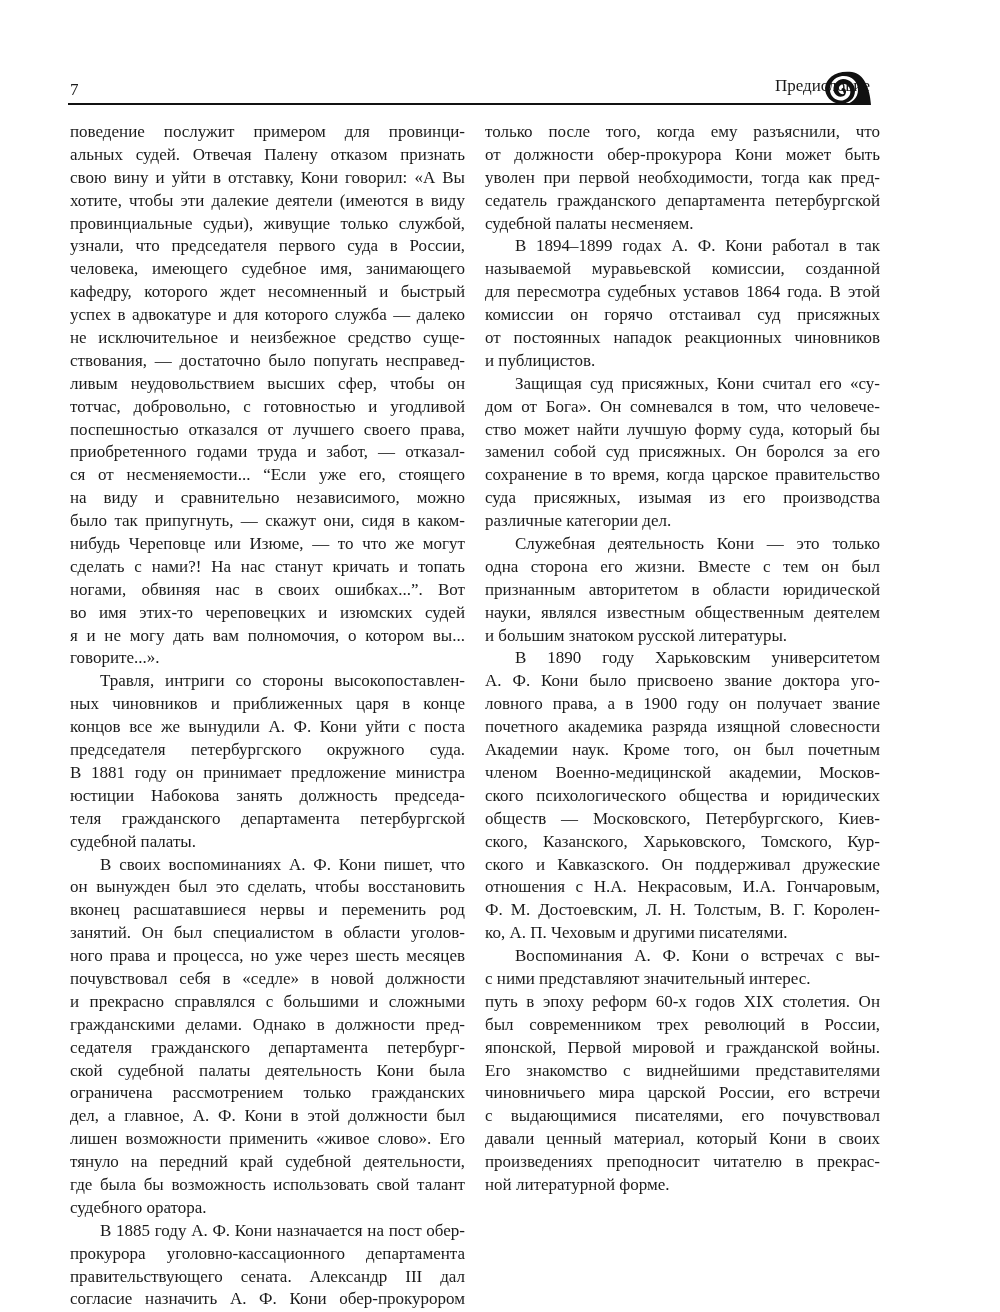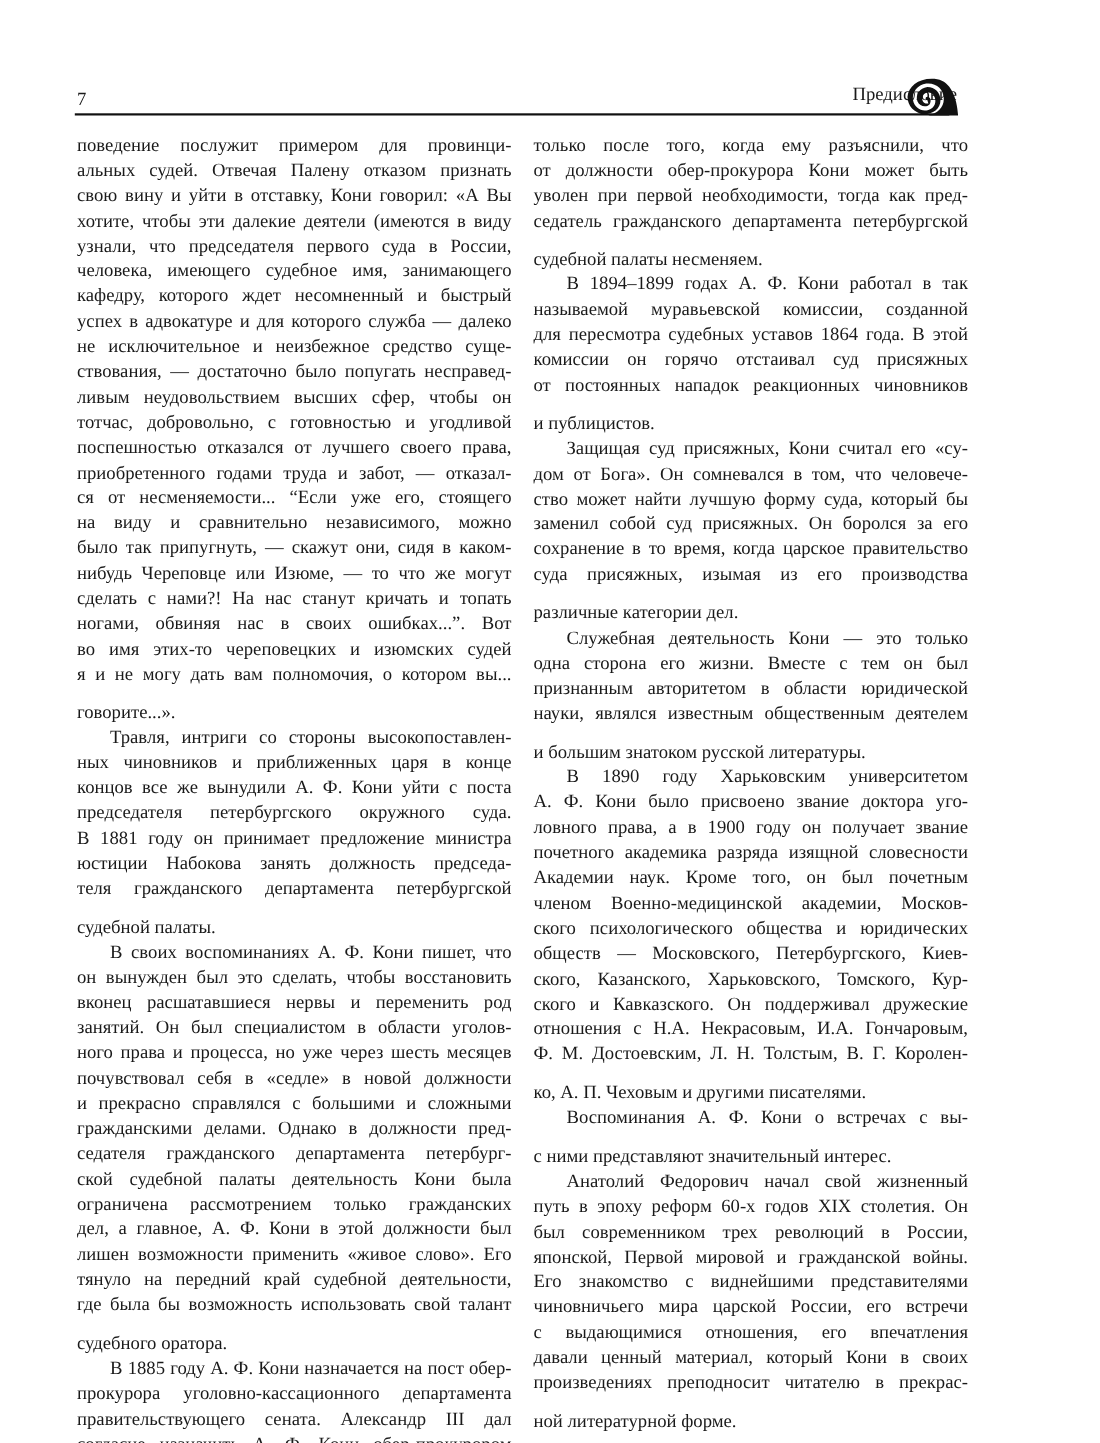--- a/index.html
+++ b/index.html
@@ -7,21 +7,21 @@
          font-family: "Liberation Serif", "DejaVu Serif", serif; color: #1a1a1a; }
   .header { position: absolute; left: 68px; top: 70px; width: 802px; height: 36px; }
   .page-number { position: absolute; left: 2px; top: 10px; font-size: 17px; }
   .running-title { position: absolute; left: 0; right: 0; top: 6px; text-align: right; font-size: 17px; }
   .header-rule { position: absolute; left: 0; top: 33px; width: 795px; height: 2px; background: #111; }
   .spiral { position: absolute; right: -2px; top: 0px; width: 50px; height: 36px; }
   .column { position: absolute; top: 121px; width: 395px; font-size: 17px; line-height: 22.9px; }
   .col-left { left: 70px; }
   .col-right { left: 485px; }
   .line { display: block; text-align: justify; text-align-last: justify; white-space: nowrap; height: 22.9px; overflow: visible; }
-  .line.last { text-align-last: left; margin-top: 12px; }
+  .line.last { text-align-last: left; }
   .line.indent { padding-left: 30px; }
   .para { display: block; }
 </style>
 </head>
 <body>
 
 <div class="header">
   <span class="page-number">7</span>
   <span class="running-title">Предисловие</span>
   <div class="header-rule"></div>
@@ -29,20 +29,21 @@
     <path d="M30 2 C42 4 48 18 49 35 L22 35 C30 33 36 28 36 20 C36 11 29 5 20 6 C12 7 7 14 8 21 C9 28 16 32 22 30 C28 28 30 22 27 17 C25 13 19 13 17 17 C15 21 18 25 22 24 L21 21 C19 21 19 18 21 18 C24 18 25 22 23 25 C20 28 14 27 12 22 C10 16 14 10 21 9 C28 9 33 14 33 21 C33 29 26 34 18 34 C9 33 3 26 3 18 C4 8 14 0 30 2 Z" fill="#111"></path>
   </svg>
 </div>
 
 <div class="column col-left" id="col0">
     <div class="para">
       <span class="line">поведение послужит примером для провинци-</span>
       <span class="line">альных судей. Отвечая Палену отказом признать</span>
       <span class="line">свою вину и уйти в отставку, Кони говорил: «А Вы</span>
       <span class="line">хотите, чтобы эти далекие деятели (имеются в виду</span>
+      <span class="line">провинциальные судьи), живущие только службой,</span>
       <span class="line">узнали, что председателя первого суда в России,</span>
       <span class="line">человека, имеющего судебное имя, занимающего</span>
       <span class="line">кафедру, которого ждет несомненный и быстрый</span>
       <span class="line">успех в адвокатуре и для которого служба — далеко</span>
       <span class="line">не исключительное и неизбежное средство суще-</span>
       <span class="line">ствования, — достаточно было попугать несправед-</span>
       <span class="line">ливым неудовольствием высших сфер, чтобы он</span>
       <span class="line">тотчас, добровольно, с готовностью и угодливой</span>
       <span class="line">поспешностью отказался от лучшего своего права,</span>
       <span class="line">приобретенного годами труда и забот, — отказал-</span>
@@ -136,24 +137,23 @@
       <span class="line">ского и Кавказского. Он поддерживал дружеские</span>
       <span class="line">отношения с Н.А. Некрасовым, И.А. Гончаровым,</span>
       <span class="line">Ф. М. Достоевским, Л. Н. Толстым, В. Г. Королен-</span>
       <span class="line last">ко, А. П. Чеховым и другими писателями.</span>
     </div>
     <div class="para">
       <span class="line indent">Воспоминания А. Ф. Кони о встречах с вы-</span>
       <span class="line last">с ними представляют значительный интерес.</span>
     </div>
     <div class="para">
-      <span class="line indent">Анатолий Федорович начал свой жизненный</span>
       <span class="line">путь в эпоху реформ 60-х годов XIX столетия. Он</span>
       <span class="line">был современником трех революций в России,</span>
       <span class="line">японской, Первой мировой и гражданской войны.</span>
       <span class="line">Его знакомство с виднейшими представителями</span>
       <span class="line">чиновничьего мира царской России, его встречи</span>
-      <span class="line">с выдающимися отношения, его впечатления</span>
+      <span class="line">с выдающимися писателями, его почувствовал</span>
       <span class="line">давали ценный материал, который Кони в своих</span>
       <span class="line">произведениях преподносит читателю в прекрас-</span>
       <span class="line last">ной литературной форме.</span>
     </div>
   </div>
 
 </body></html>

